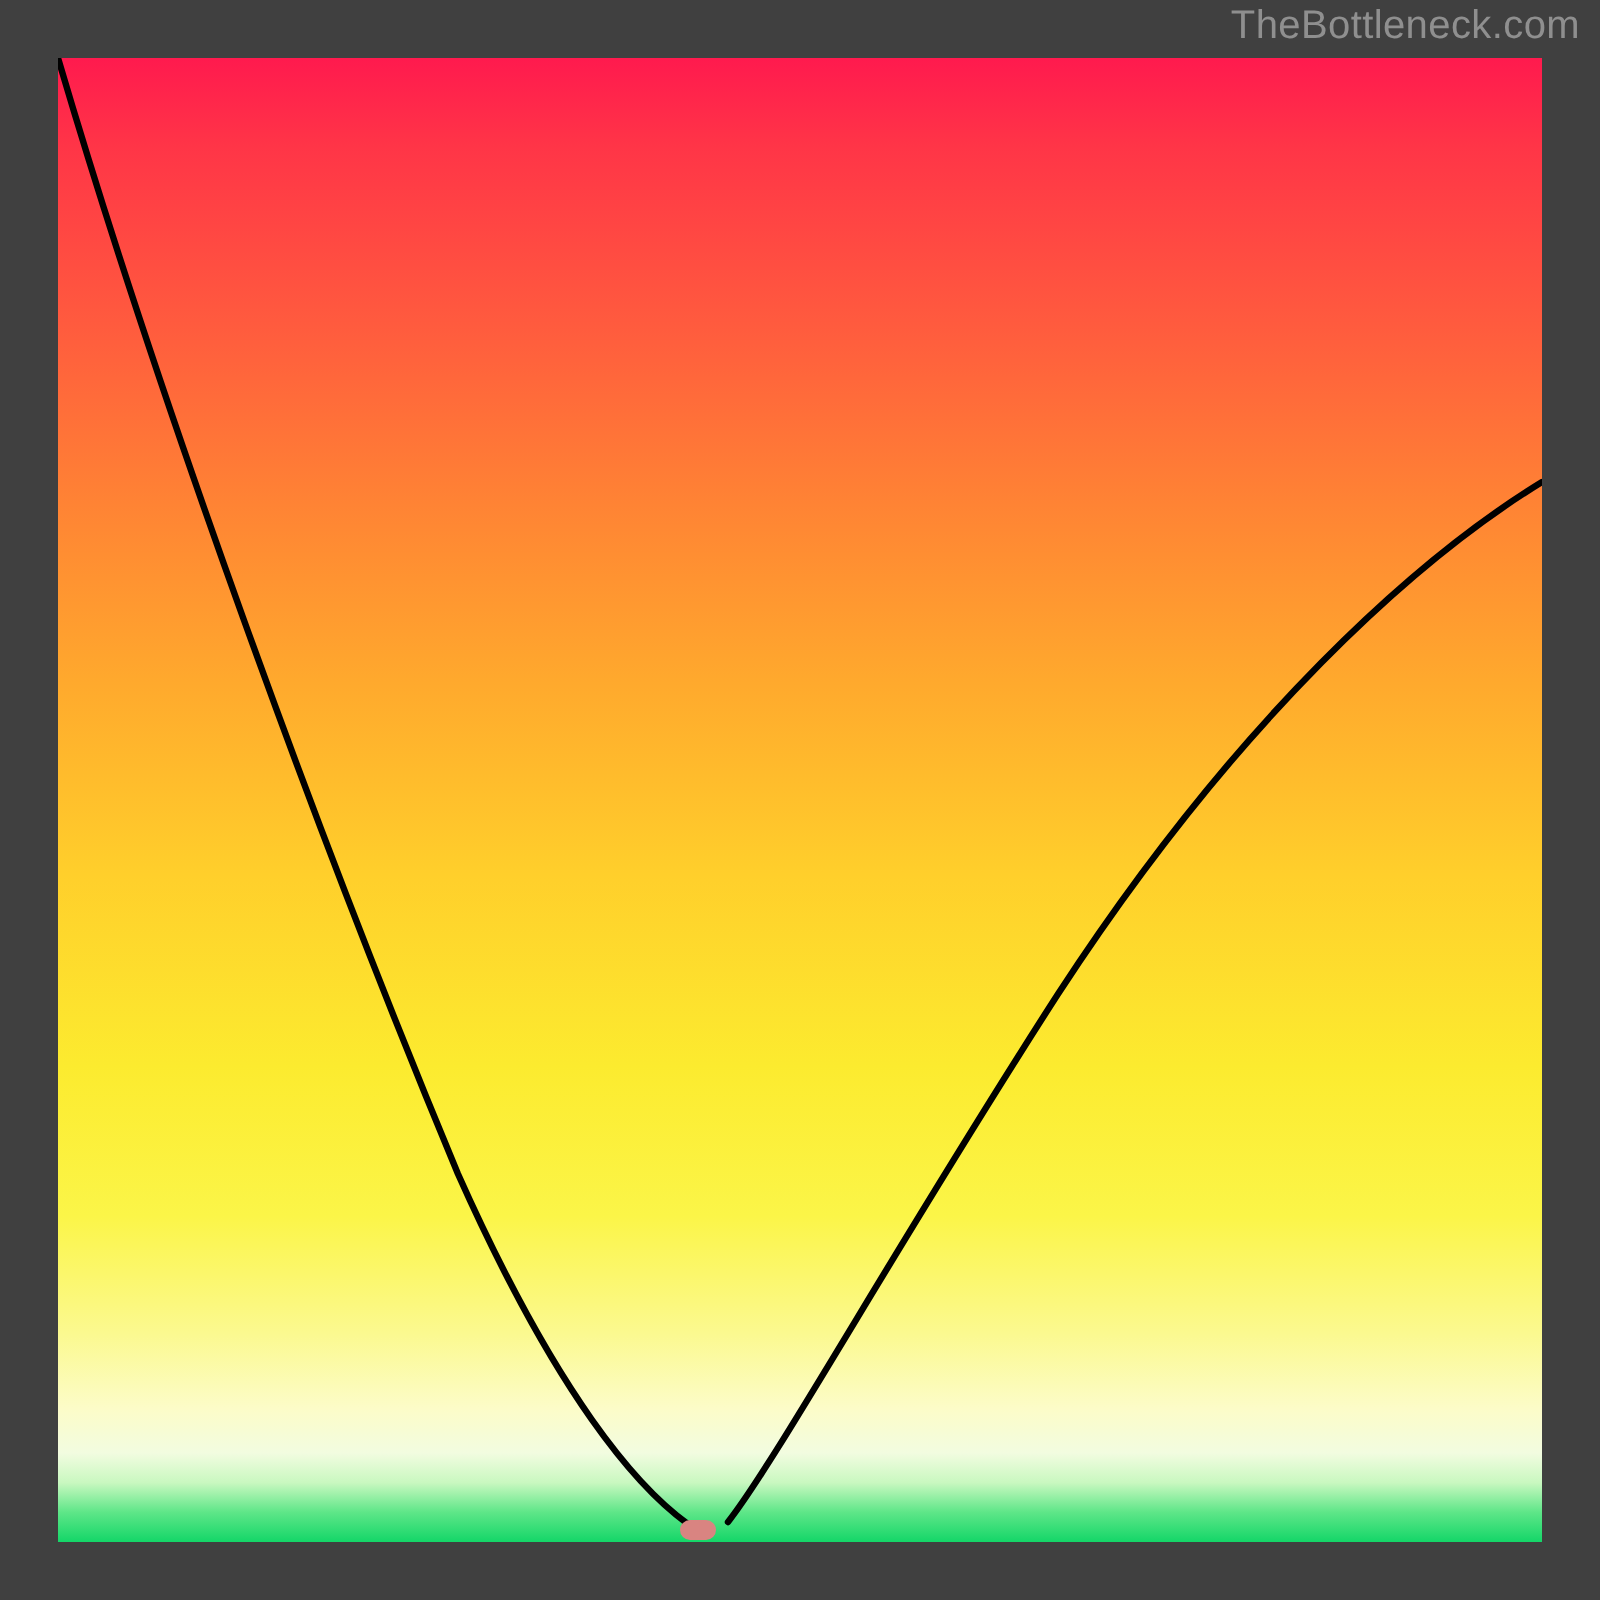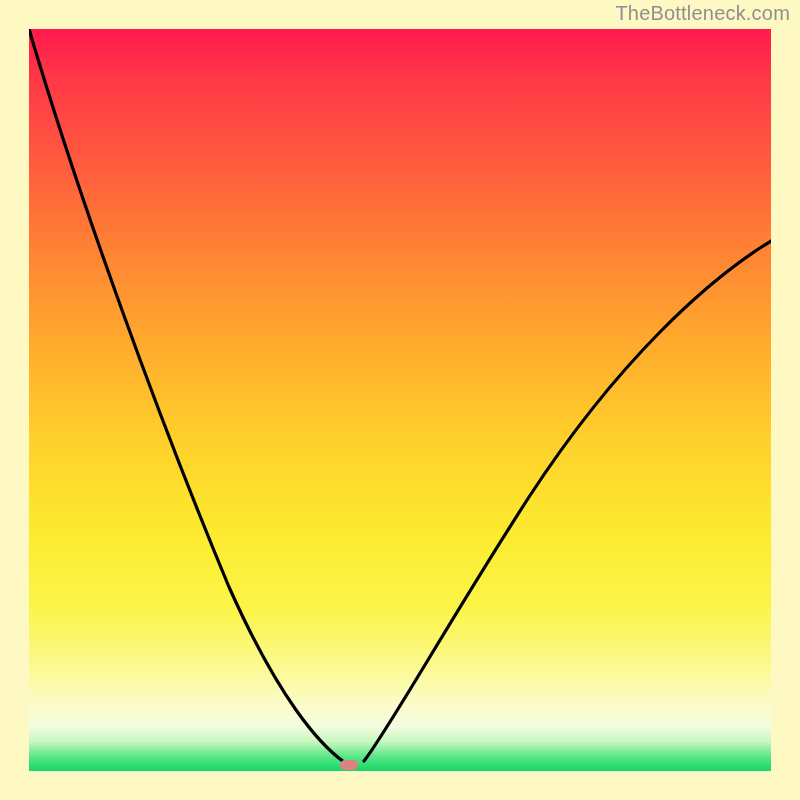--- a/index.html
+++ b/index.html
@@ -7,21 +7,21 @@
     padding: 0;
     width: 800px;
     height: 800px;
     overflow: hidden;
     background: #000;
   }
   .wrap {
     position: relative;
     width: 800px;
     height: 800px;
-    background: #fef9c3;
+    background: #404040;
   }
   .attrib {
     position: absolute;
     top: 2px;
     right: 10px;
     font-family: Arial, Helvetica, sans-serif;
     font-size: 20px;
     font-weight: 500;
     color: #8f8f8f;
     letter-spacing: 0.2px;

